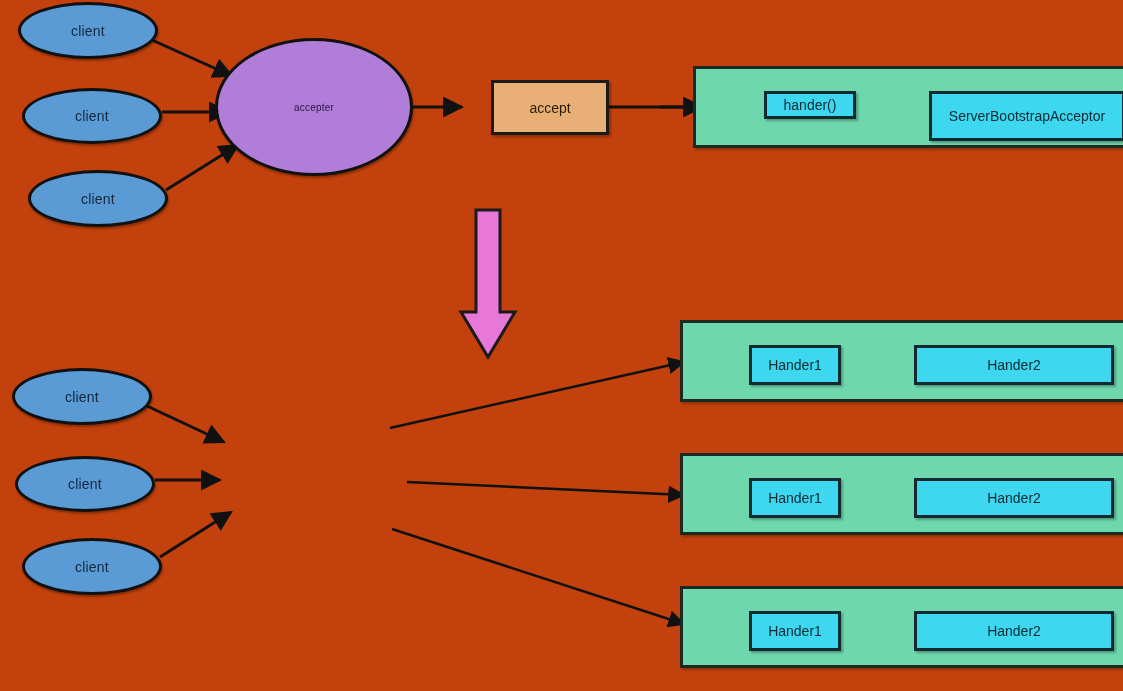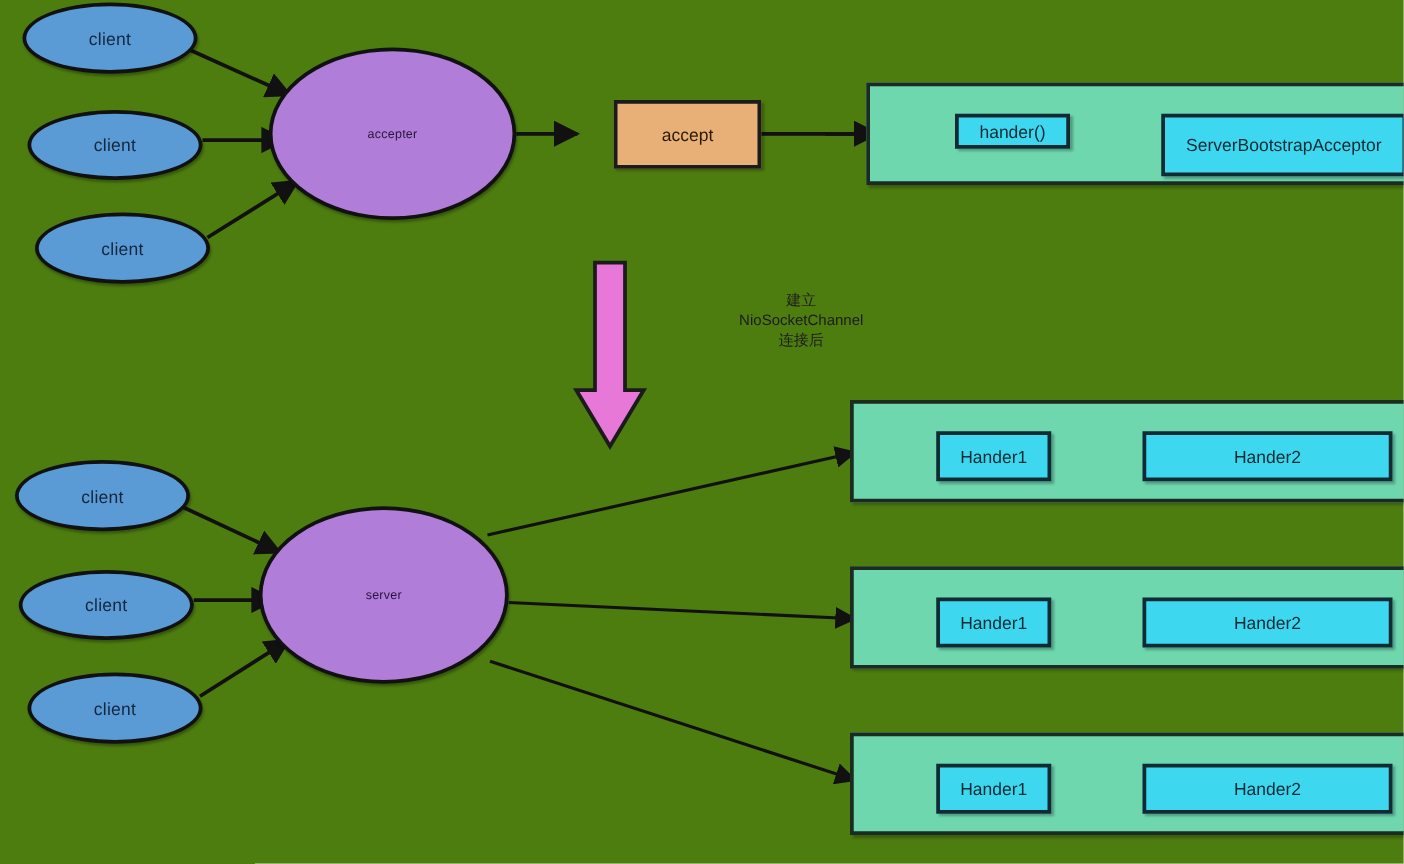--- a/index.html
+++ b/index.html
@@ -8,21 +8,21 @@
     padding: 0;
     background: #ffffff;
   }
   body {
     font-family: "Liberation Sans", "DejaVu Sans", sans-serif;
   }
   #canvas {
     position: relative;
     width: 1123px;
     height: 691px;
-    background: #4d7c0f;
+    background: #c2410c;
     overflow: hidden;
   }
   #edges {
     position: absolute;
     left: 0;
     top: 0;
     width: 1123px;
     height: 691px;
     pointer-events: none;
   }
@@ -181,37 +181,31 @@
     </div>
     <div class="node-rect rect-cyan" style="left:205px; top:22px; width:196px; height:50px;">
       <span class="node-label">ServerBootstrapAcceptor</span>
     </div>
   </div>
 
   <svg class="flow-arrow" style="left:458px; top:208px;" width="60" height="152" viewBox="0 0 60 152" xmlns="http://www.w3.org/2000/svg">
     <path d="M 18 2 L 42 2 L 42 104 L 57 104 L 30 149 L 3 104 L 18 104 Z" fill="#E878D8" stroke="#1b1b1b" stroke-width="3" stroke-linejoin="miter"></path>
   </svg>
 
-  <div class="caption" style="left:510px; top:232px; width:262px;">建立
-NioSocketChannel
-连接后</div>
 
   <div class="node-ellipse ellipse-client" style="left:12px; top:368px; width:140px; height:57px;">
     <span class="node-label">client</span>
   </div>
   <div class="node-ellipse ellipse-client" style="left:15px; top:456px; width:140px; height:56px;">
     <span class="node-label">client</span>
   </div>
   <div class="node-ellipse ellipse-client" style="left:22px; top:538px; width:140px; height:57px;">
     <span class="node-label">client</span>
   </div>
 
-  <div class="node-ellipse ellipse-hub" style="left:207px; top:405px; width:200px; height:142px;">
-    <span class="node-label">server</span>
-  </div>
 
   <div class="node-rect group-green" style="left:652px; top:320px; width:451px; height:82px;">
     <div class="node-rect rect-cyan" style="left:38px; top:22px; width:92px; height:40px;">
       <span class="node-label">Hander1</span>
     </div>
     <div class="node-rect rect-cyan" style="left:203px; top:22px; width:200px; height:40px;">
       <span class="node-label">Hander2</span>
     </div>
   </div>
 

